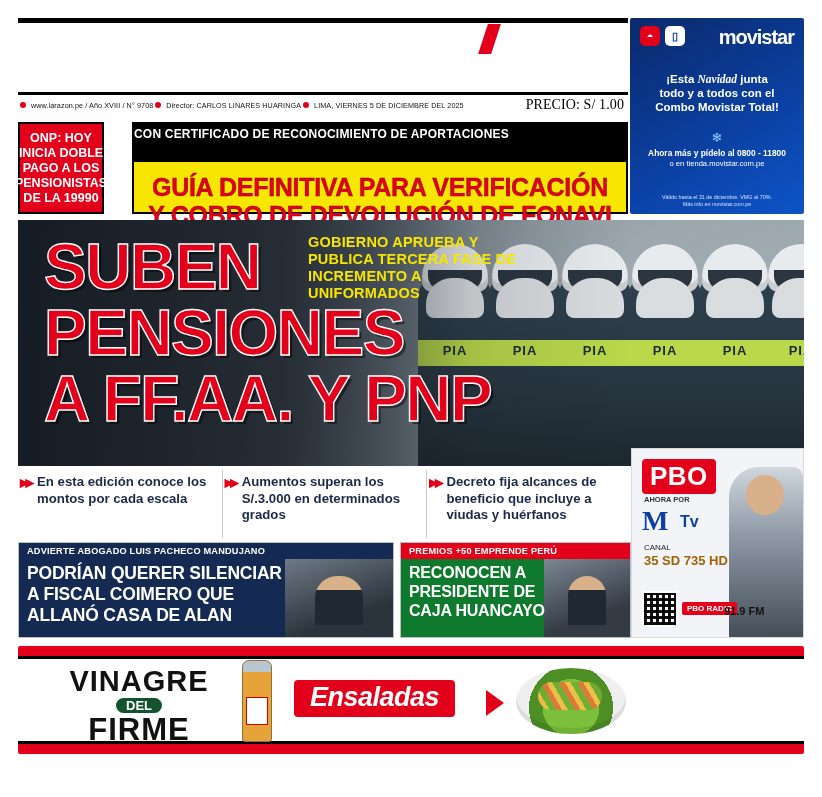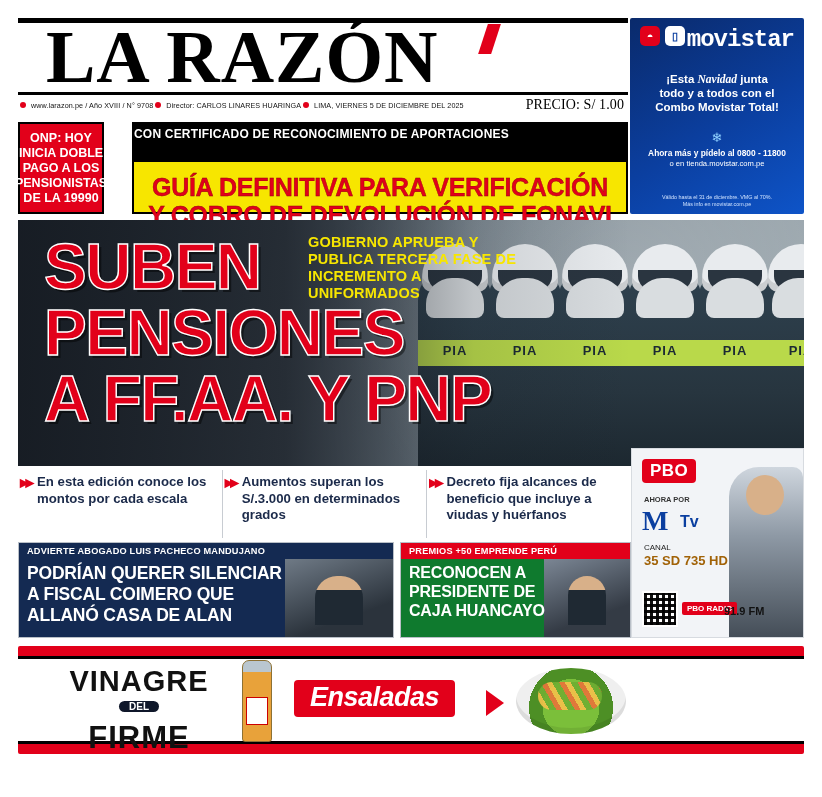--- a/index.html
+++ b/index.html
@@ -94,22 +94,22 @@
     display: flex; gap: 5px; align-items: center;
   }
   .mv-badge {
     width: 20px; height: 20px; border-radius: 5px;
     background: #fff; display: flex; align-items: center; justify-content: center;
     font-size: 11px; color: #0b3fa0; font-weight: bold;
   }
   .mv-badge.red { background: #e2001a; color: #fff; }
   .mv-logo {
     position: absolute; right: 10px; top: 8px;
-    font-family: Liberation Mono, monospace;
-    font-size: 24px; font-weight: bold; color: #fff;
+    font-family: Liberation Sans, sans-serif;
+    font-size: 20px; font-weight: bold; color: #fff;
     letter-spacing: -1px;
   }
   .mv-headline {
     position: absolute; left: 10px; top: 54px; right: 10px;
     font-size: 11.5px; font-weight: bold; line-height: 14px;
     text-align: center;
   }
   .mv-headline .cursive {
     font-family: "Liberation Serif", serif;
     font-style: italic; font-weight: bold;
@@ -269,21 +269,21 @@
     position: absolute;
     right: 18px; top: 448px;
     width: 173px; height: 190px;
     background: #f2f4f7;
     border: 1px solid #d7dbe0;
     overflow: hidden;
   }
   .pbo-logo {
     position: absolute; left: 10px; top: 10px;
     background: #e2001a; color: #fff;
-    font-size: 17px; font-weight: bold;
+    font-size: 26px; font-weight: bold;
     padding: 2px 8px; border-radius: 4px; letter-spacing: .5px;
   }
   .pbo-ahora {
     position: absolute; left: 12px; top: 46px;
     font-size: 7.5px; color: #333; font-weight: bold;
   }
   .pbo-m {
     position: absolute; left: 10px; top: 56px;
     font-family: "Liberation Serif", serif;
     font-size: 28px; font-weight: bold; color: #0b3fa0; letter-spacing: -1px;
@@ -393,23 +393,23 @@
   .vin-brand {
     position: absolute; left: 26px; top: 20px;
     width: 190px; text-align: center;
   }
   .vin-brand .b1 {
     font-size: 29px; font-weight: bold; color: #111; letter-spacing: 1px;
     line-height: 30px;
   }
   .vin-brand .b2 {
     display: inline-block;
-    background: #0f172a; color: #fff;
-    font-size: 10px; font-weight: bold; padding: 0 10px;
-    border-radius: 9px; margin: 1px 0 10px;
+    background: #14532d; color: #fff;
+    font-size: 13px; font-weight: bold; padding: 0 10px;
+    border-radius: 9px; margin: 1px 0 1px;
   }
   .vin-brand .b3 {
     font-size: 31px; font-weight: bold; color: #111; letter-spacing: 1px;
     line-height: 31px;
   }
   .vin-bottle {
     position: absolute; left: 224px; top: 14px;
     width: 30px; height: 82px;
     background: linear-gradient(180deg,#b9c6cf 0 14%, #e8a23a 14% 100%);
     border-radius: 7px 7px 3px 3px;
@@ -461,21 +461,20 @@
     background: #fff;
   }
 </style>
 </head>
 <body>
 
 <div class="page">
 
   <div class="masthead">
     <div class="masthead-rule"></div>
-    <div class="masthead-title">LA RAZÓN</div>
     <div class="accent-slash"></div>
     <div class="masthead-rule-bottom"></div>
     <div class="masthead-meta">
       <span class="meta-dot"></span>
       <span class="meta-item">www.larazon.pe / Año XVIII / N° 9708</span>
       <span class="meta-dot"></span>
       <span class="meta-item">Director: CARLOS LINARES HUARINGA</span>
       <span class="meta-dot"></span>
       <span class="meta-item">LIMA, VIERNES 5 DE DICIEMBRE DEL 2025</span>
       <span class="meta-price">PRECIO: S/ 1.00</span>

